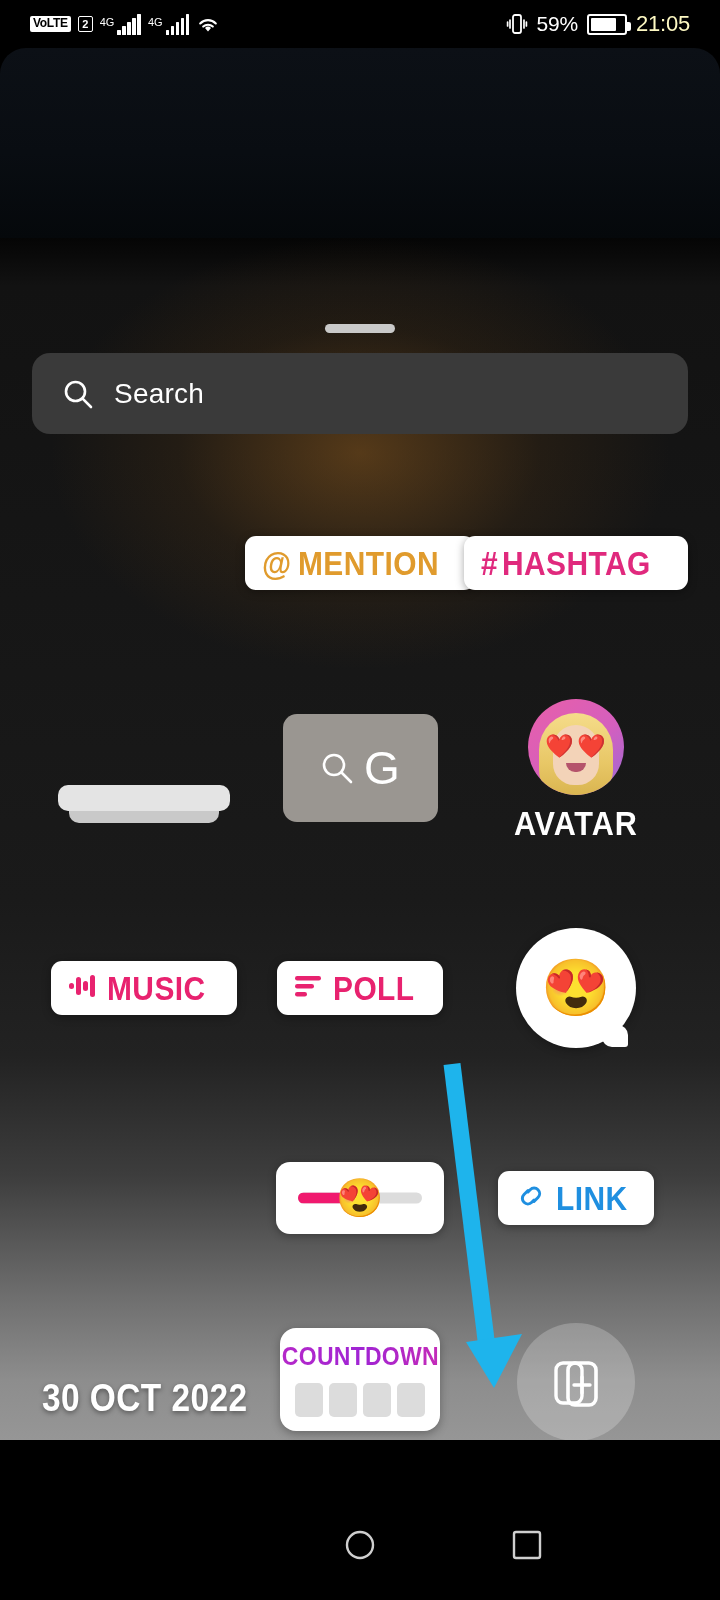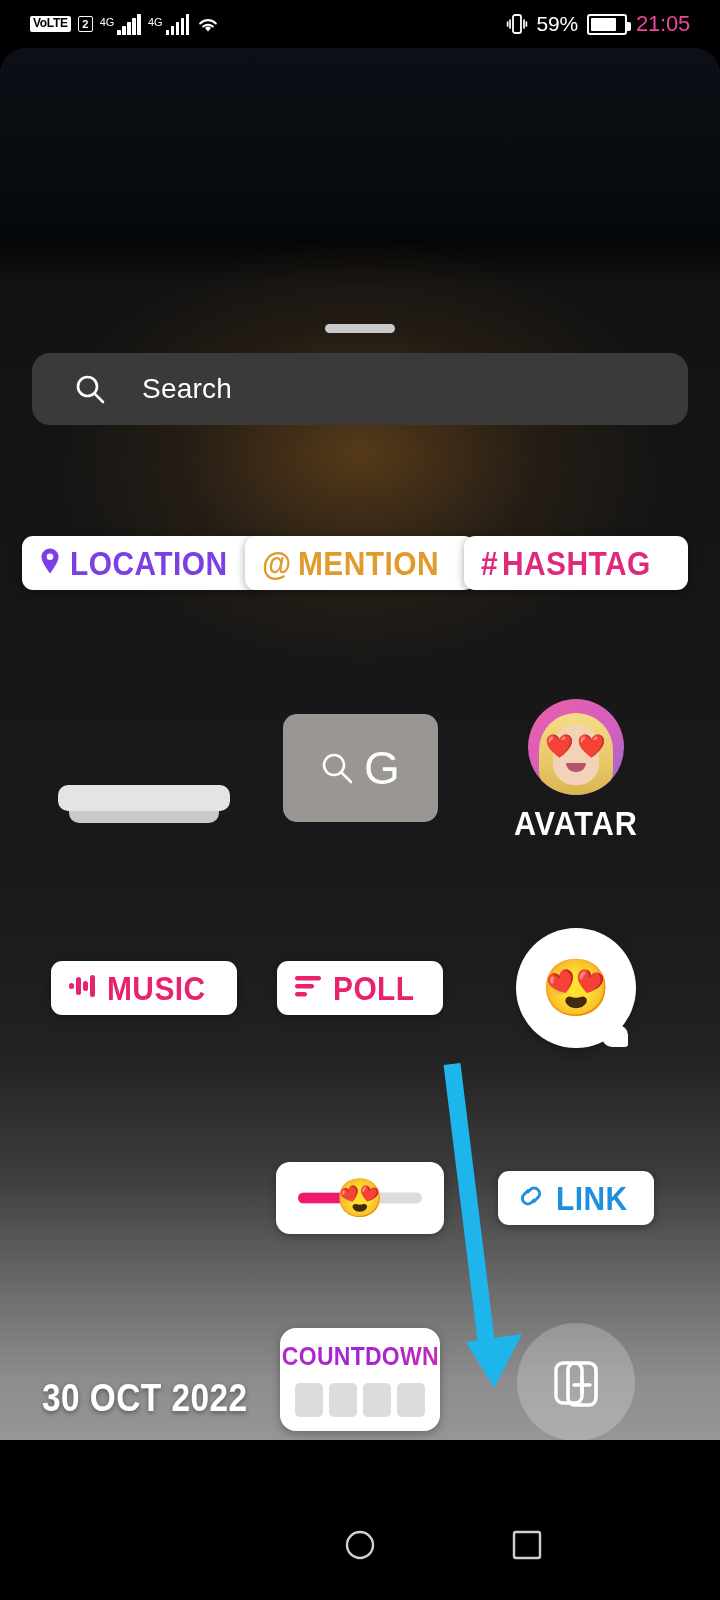--- a/index.html
+++ b/index.html
@@ -63,21 +63,21 @@
     width: 40px; height: 21px;
     border: 2px solid #fff; border-radius: 3px;
     position: relative; display: flex; align-items: center;
     padding: 2px;
   }
   .batt::after {
     content: ""; position: absolute; right: -6px; top: 6px;
     width: 3.5px; height: 9px; background: #fff; border-radius: 0 2px 2px 0;
   }
   .batt .fill { height: 100%; background: #fff; border-radius: 1px; }
-  .clock { color: #ec4899; font-size: 22px; letter-spacing: -0.2px; }
+  .clock { color: #fef9c3; font-size: 22px; letter-spacing: -0.2px; }
 
   
   #story-canvas {
     position: absolute; top: 48px; left: 0;
     width: 720px; height: 190px;
     background: linear-gradient(180deg, #0c1016 0%, #090d12 55%, #05080b 100%);
     border-radius: 26px 26px 0 0;
     z-index: 10;
   }
 
@@ -95,25 +95,25 @@
   .drag-handle {
     position: absolute; top: 86px; left: 50%;
     transform: translateX(-50%);
     width: 70px; height: 9px;
     background: #c9c9c9; border-radius: 6px;
   }
 
   
   #search-bar {
     position: absolute; top: 115px; left: 32px;
-    width: 656px; height: 72px;
+    width: 656px; height: 81px;
     background: #3a3a3a;
     border-radius: 18px;
     display: flex; align-items: center;
-    padding-left: 42px; gap: 36px;
+    padding-left: 30px; gap: 20px;
   }
   #search-bar .mag { width: 32px; height: 32px; flex: none; }
   #search-bar .ph { color: #fff; font-size: 28px; letter-spacing: 0.2px; }
 
   
   .grid-cell {
     position: absolute;
     display: flex; flex-direction: column;
     align-items: center; justify-content: center;
   }
@@ -387,31 +387,20 @@
     <div id="search-bar">
       <span class="mag">
         <svg viewBox="0 0 32 32">
             <circle cx="13.5" cy="13.5" r="9.5" stroke="#fff" stroke-width="2.6" fill="none"></circle>
             <path d="M20.6 20.6L29 29" stroke="#fff" stroke-width="2.6" stroke-linecap="round"></path>
           </svg>
       </span>
       <span class="ph">Search</span>
     </div>
 
-    <div class="grid-cell" style="left:36px; top:280px; width:216px; height:90px;">
-      <div class="pill-sticker">
-        <span style="flex:none">
-          <svg width="22" height="28" viewBox="0 0 22 28">
-              <path d="M11 1.5C6.3 1.5 2.5 5.2 2.5 9.8c0 6 8.5 16.7 8.5 16.7s8.5-10.7 8.5-16.7C19.5 5.2 15.7 1.5 11 1.5z" fill="#7b3fe4"></path>
-              <circle cx="11" cy="9.8" r="3.3" fill="#fff"></circle>
-            </svg>
-        </span>
-        <span class="lbl c-location">LOCATION</span>
-      </div>
-    </div>
 
     <div class="grid-cell" style="left:252px; top:280px; width:216px; height:90px;">
       <div class="pill-sticker" style="gap:2px">
         <span class="lbl c-mention">@</span>
         <span class="lbl c-mention">MENTION</span>
       </div>
     </div>
 
     <div class="grid-cell" style="left:468px; top:280px; width:216px; height:90px;">
       <div class="pill-sticker" style="gap:2px">

